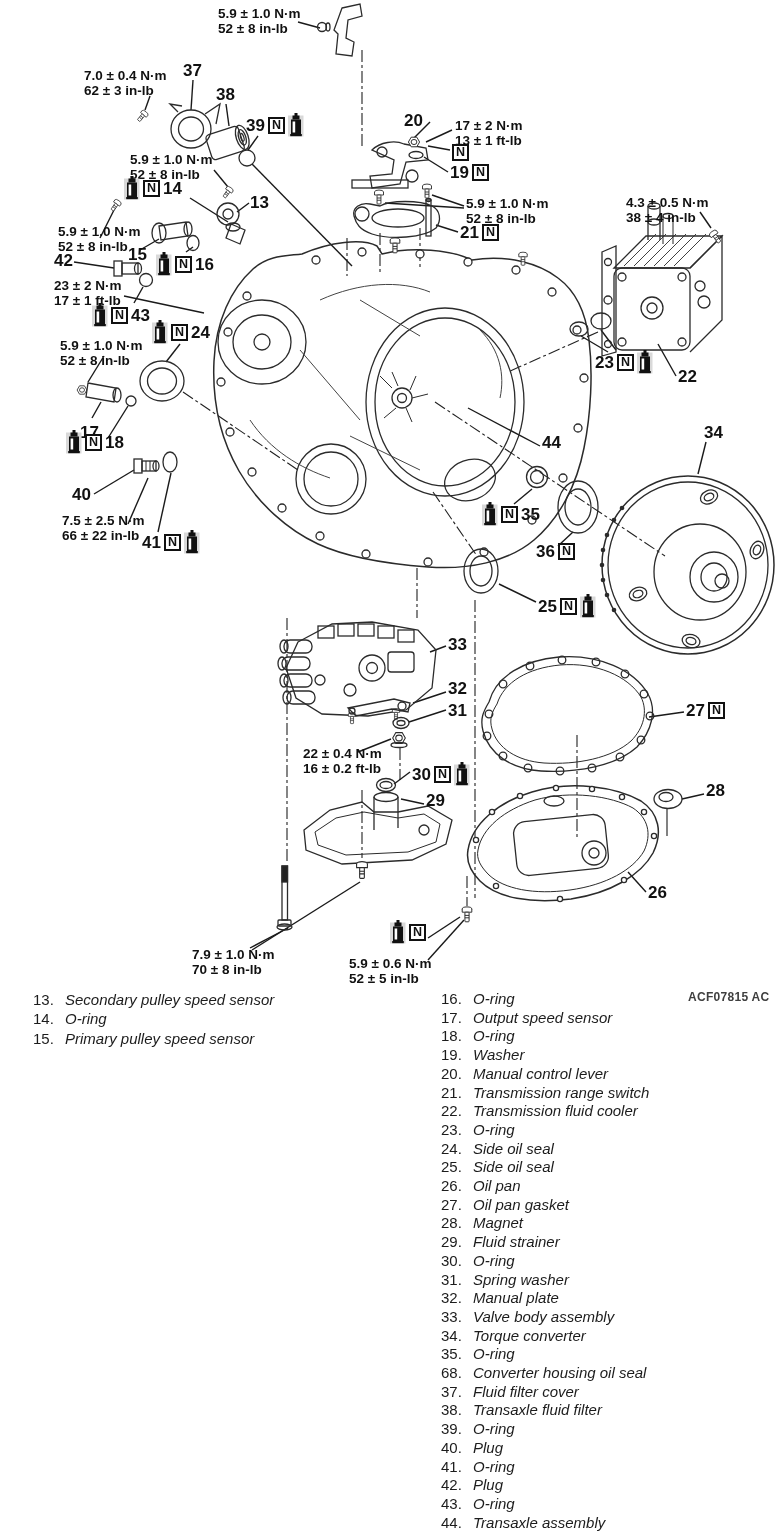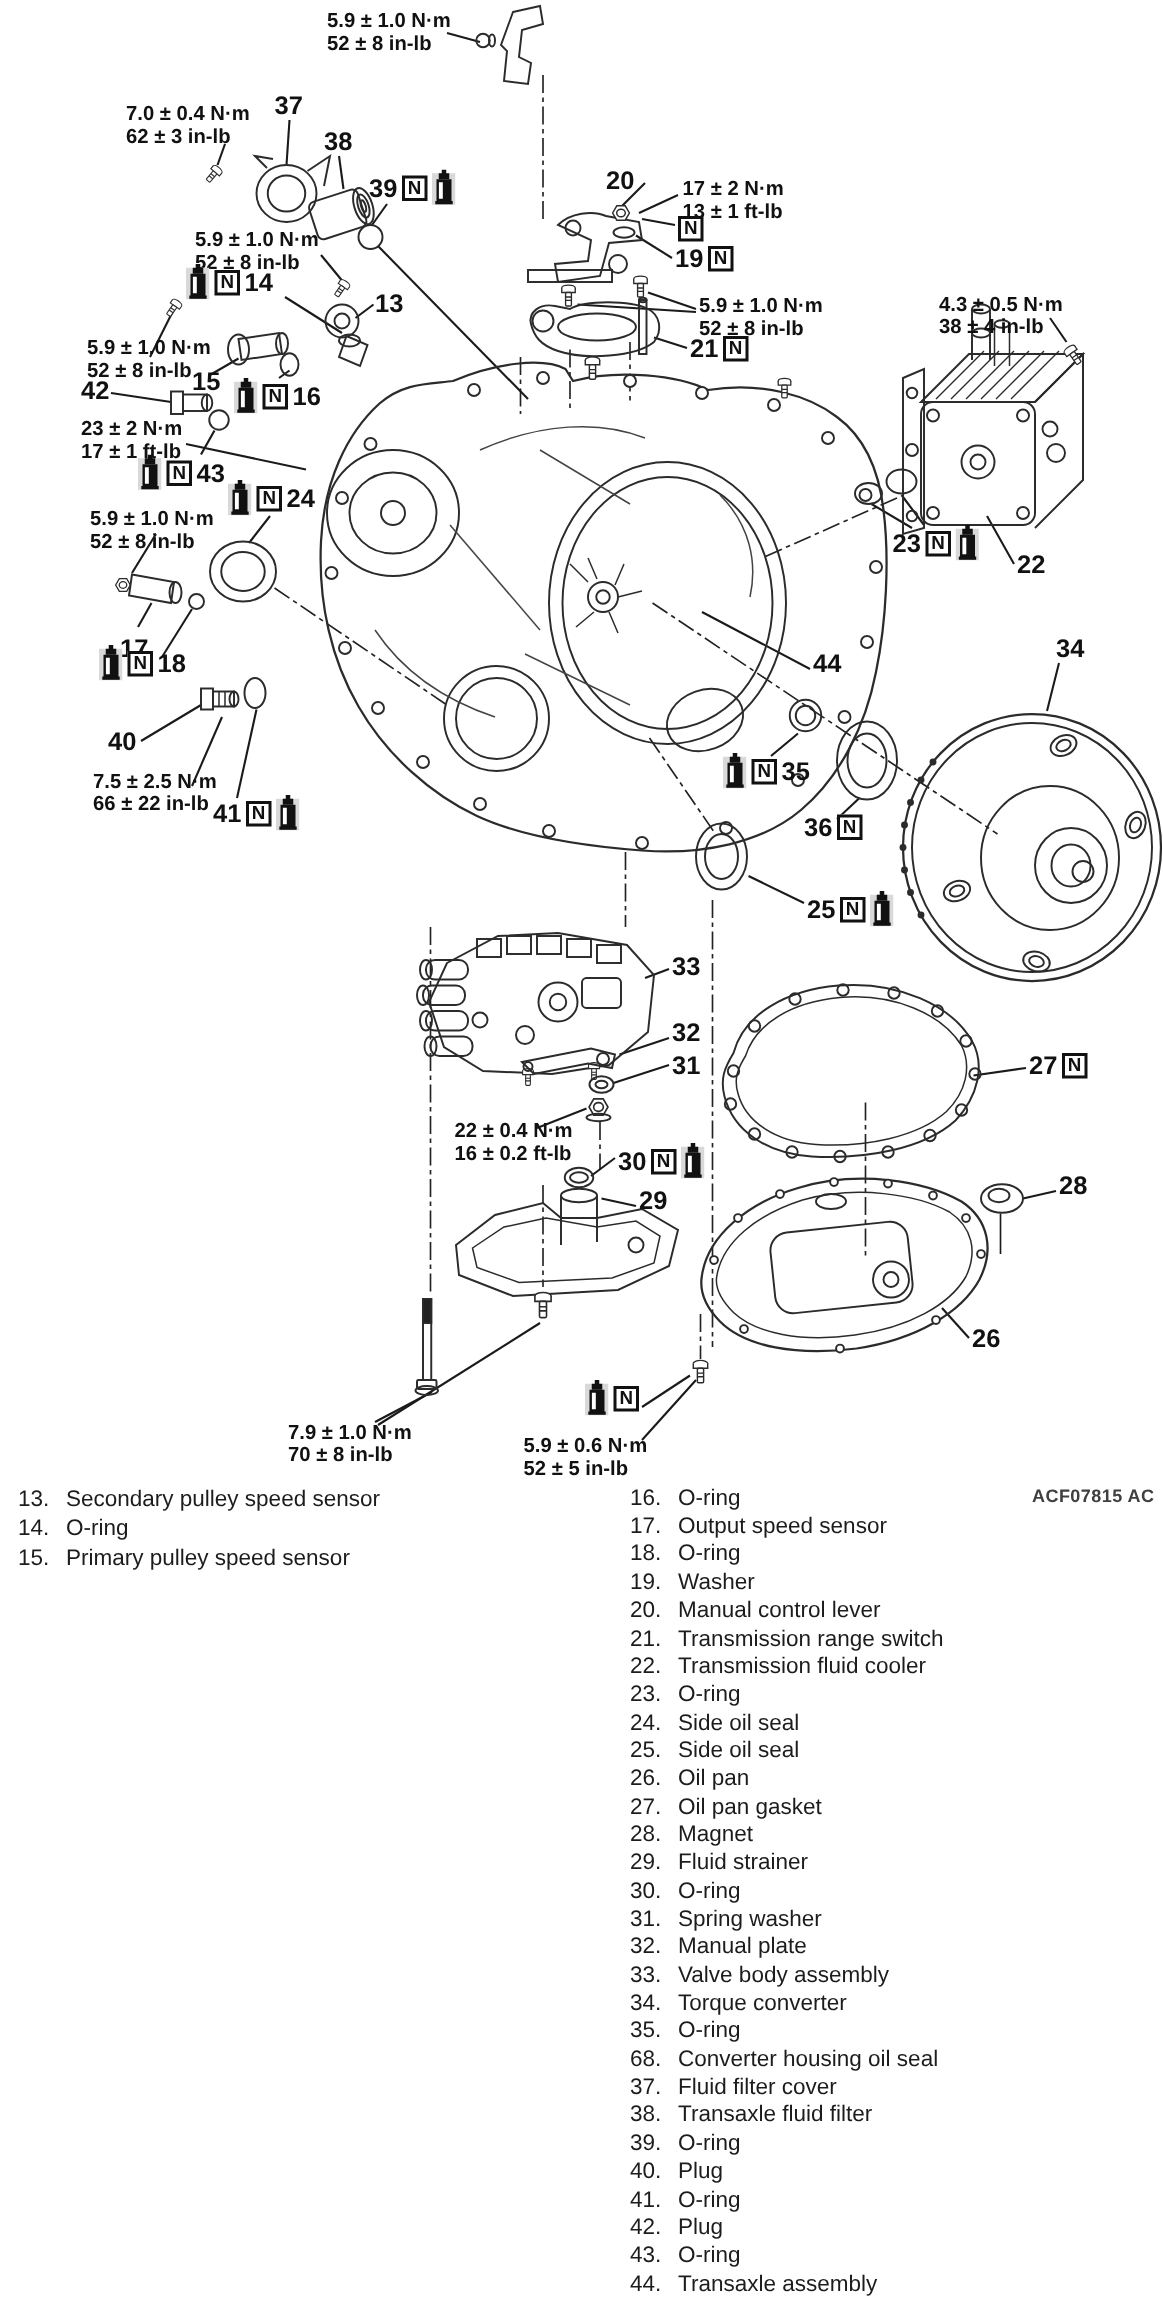--- a/index.html
+++ b/index.html
@@ -8,22 +8,22 @@
   .art{position:absolute;left:0;top:0;}
   .tq{position:absolute;font-weight:bold;font-size:13.5px;line-height:15px;white-space:nowrap;color:#111;}
   .plabel{position:absolute;display:flex;align-items:center;gap:3px;font-weight:bold;
           font-size:17px;line-height:17px;white-space:nowrap;color:#111;text-align:right;}
   .nbox{display:inline-flex;width:13px;height:13px;border:2.6px solid #111;background:#fff;
         color:#111;font-weight:bold;font-size:12.5px;line-height:1;align-items:center;justify-content:center;}
   .grease{display:inline-block;line-height:0;}
   .plist{position:absolute;font-size:15px;line-height:18.7px;color:#1c1c1c;}
   .plist.left{line-height:19.4px;}
   .plist-row{display:flex;}
-  .pnum{width:32px;flex:none;}
-  .pname{flex:none;}
+  .pnum{width:32px;flex:none;margin-left:21px;}
+  .pname{flex:none;font-style:italic;}
   .figcode{position:absolute;font-weight:bold;font-size:12px;color:#3f3f3f;letter-spacing:.3px;margin-top:25px;}
 </style>
 </head>
 <body>
 
 <div id="page">
 
   <svg class="art" width="775" height="985" viewBox="0 0 775 985">
     <defs>
       <g id="boltv" fill="#fff" stroke="#2b2b2b" stroke-width="1.2">

